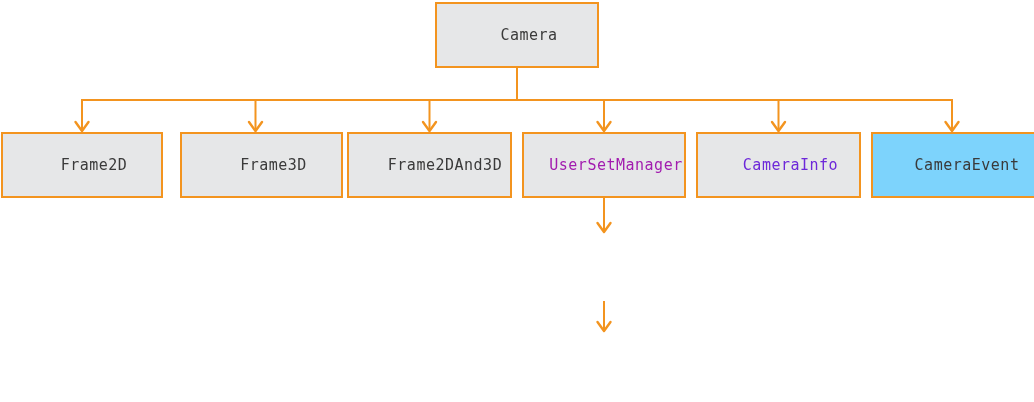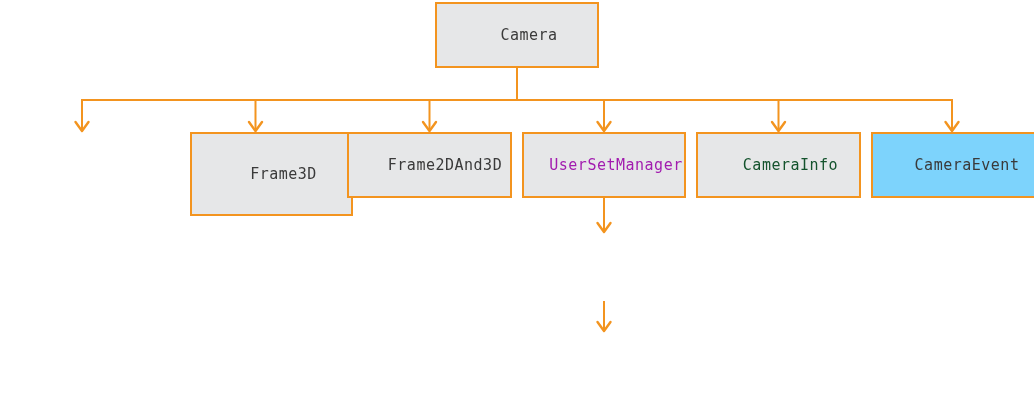--- a/index.html
+++ b/index.html
@@ -57,28 +57,31 @@
       <path d="M 952 99 V 129" fill="none" stroke="#F3941F" stroke-width="2"></path>
       <polyline points="945.5,122 952,131 958.5,122" fill="none" stroke="#F3941F" stroke-width="2.4" stroke-linecap="round" stroke-linejoin="round"></polyline>
       <path d="M 604 198 V 230" fill="none" stroke="#F3941F" stroke-width="2"></path>
       <polyline points="597.5,223 604,232 610.5,223" fill="none" stroke="#F3941F" stroke-width="2.4" stroke-linecap="round" stroke-linejoin="round"></polyline>
       <path d="M 604 301 V 329" fill="none" stroke="#F3941F" stroke-width="2"></path>
       <polyline points="597.5,322 604,331 610.5,322" fill="none" stroke="#F3941F" stroke-width="2.4" stroke-linecap="round" stroke-linejoin="round"></polyline>
     </svg>
 <div class="node" style="left: 435px; top: 2px; width: 164px; height: 66px; border-color: rgb(243, 148, 31); background: rgb(230, 231, 232);">
       <span class="node-label" style="color: rgb(58, 58, 58);">Camera</span>
     </div>
-    <div class="node" style="left: 190px; top: 132px; width: 163px; height: 84px; border-color: rgb(243, 148, 31); background: rgb(230, 231, 232);">
+    <div class="node" style="left: 1px; top: 132px; width: 162px; height: 66px; border-color: rgb(243, 148, 31); background: rgb(230, 231, 232);">
+      <span class="node-label" style="color: rgb(58, 58, 58);">Frame2D</span>
+    </div>
+    <div class="node" style="left: 180px; top: 132px; width: 163px; height: 66px; border-color: rgb(243, 148, 31); background: rgb(230, 231, 232);">
       <span class="node-label" style="color: rgb(58, 58, 58);">Frame3D</span>
     </div>
     <div class="node" style="left: 347px; top: 132px; width: 165px; height: 66px; border-color: rgb(243, 148, 31); background: rgb(230, 231, 232);">
       <span class="node-label" style="color: rgb(58, 58, 58); margin-left: 7px;">Frame2DAnd3D</span>
     </div>
     <div class="node" style="left: 522px; top: 132px; width: 164px; height: 66px; border-color: rgb(243, 148, 31); background: rgb(230, 231, 232);">
       <span class="node-label" style="color: #a21caf;">UserSetManager</span>
     </div>
     <div class="node" style="left: 696px; top: 132px; width: 165px; height: 66px; border-color: rgb(243, 148, 31); background: rgb(230, 231, 232);">
-      <span class="node-label" style="color: #14532d;">CameraInfo</span>
+      <span class="node-label" style="color: #6d28d9;">CameraInfo</span>
     </div>
     <div class="node" style="left: 871px; top: 132px; width: 168px; height: 66px; border-color: rgb(243, 148, 31); background: #7dd3fc;">
       <span class="node-label" style="color: rgb(58, 58, 58);">CameraEvent</span>
     </div>
   </div>
 
 </body></html>

